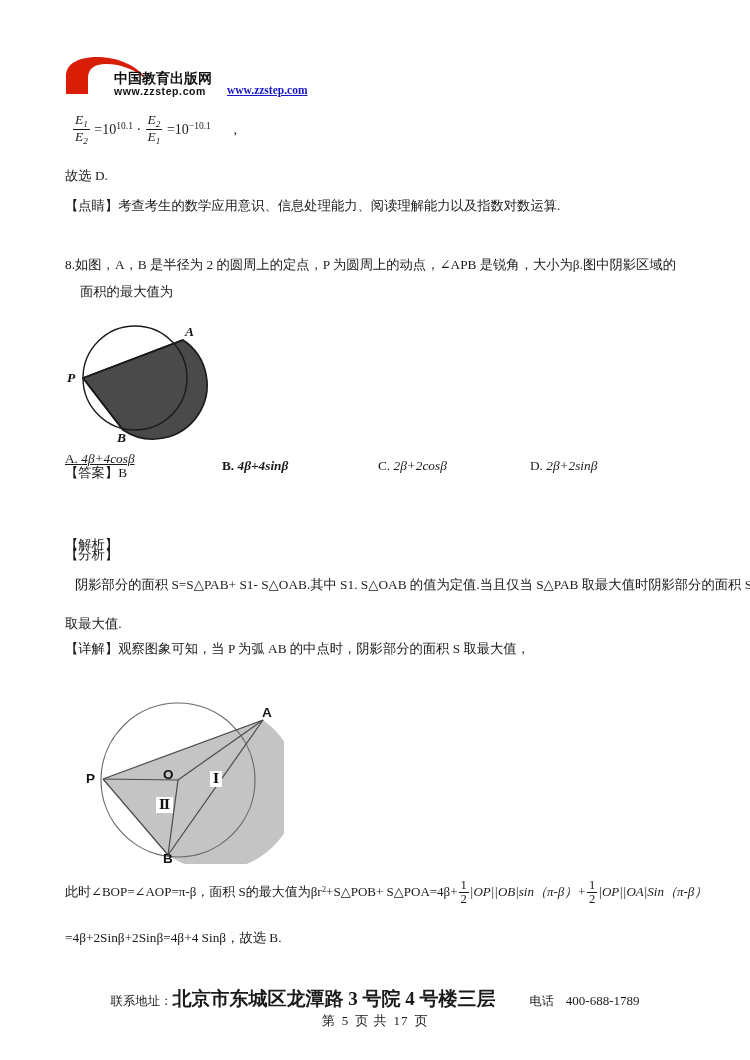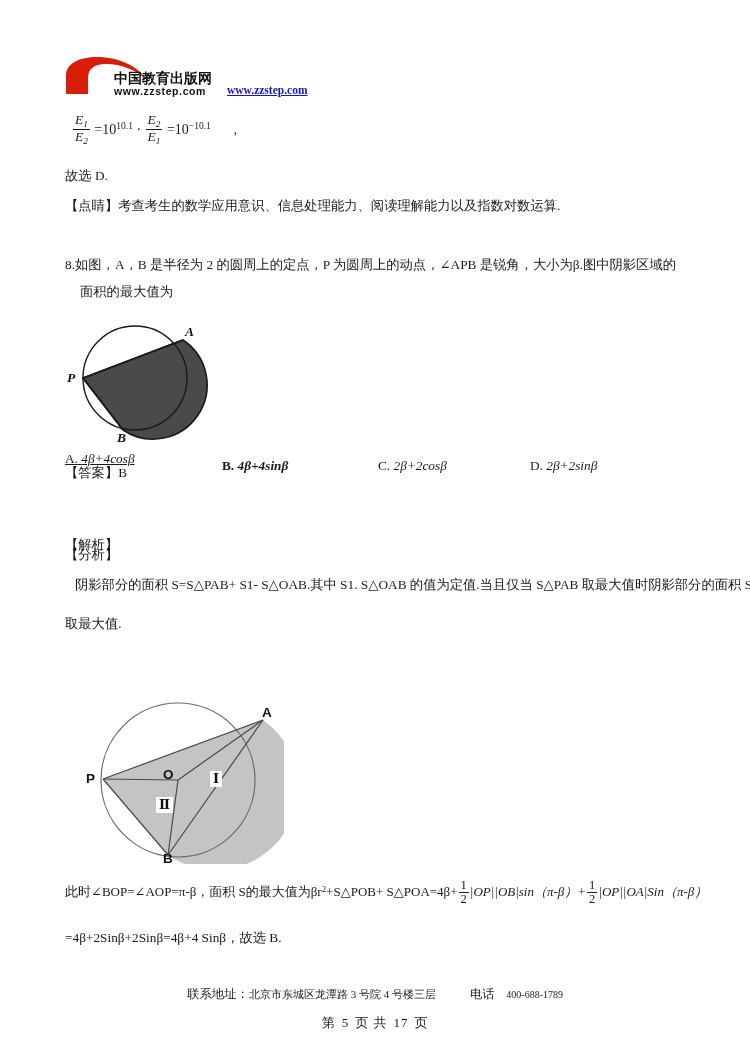--- a/index.html
+++ b/index.html
@@ -165,27 +165,27 @@
     top: 986px;
     width: 750px;
   }
   .footer-row {
     text-align: center;
     font-size: 13px;
     color: #1a1a1a;
     white-space: nowrap;
   }
   .footer-addr-label { font-size: 12.4px; }
-  .footer-addr-main { font-weight: normal; font-size: 11px; }
+  .footer-addr-main { font-weight: bold; font-size: 19px; }
   .footer-phone-label { font-size: 12.2px; }
-  .footer-phone-num { font-size: 10px; }
+  .footer-phone-num { font-size: 13px; }
   .footer-page {
     text-align: center;
     font-size: 13px;
-    margin-top: 11px;
+    margin-top: 0;
     letter-spacing: 1px;
   }
   .sp-lg { display: inline-block; width: 34px; }
   .sp-md { display: inline-block; width: 12px; }
   .sp-sm { display: inline-block; width: 6px; }
 </style>
 </head>
 <body>
 
 <div class="page">
@@ -243,20 +243,21 @@
   <div class="txt" style="left:378px; top:457px;"><span>C.</span> <span class="italic">2β+2cosβ</span></div>
   <div class="txt" style="left:530px; top:457px;"><span>D.</span> <span class="italic">2β+2sinβ</span></div>
 
   <div class="txt" style="left:65px; top:464px;"><span>【答案】</span><span>B</span></div>
   <div class="txt" style="left:65px; top:536px;">【解析】</div>
   <div class="txt" style="left:65px; top:546px;">【分析】</div>
 
   <div class="txt" style="left:75px; top:576px;">阴影部分的面积 S=S△PAB+ S1- S△OAB.其中 S1. S△OAB 的值为定值.当且仅当 S△PAB 取最大值时阴影部分的面积 S</div>
   <div class="txt" style="left:65px; top:607px;margin-top:8px;">取最大值.</div>
 
+  <div class="txt" style="left:65px; top:640px;">【详解】观察图象可知，当 P 为弧 AB 的中点时，阴影部分的面积 S 取最大值，</div>
 
   <div class="figure" style="left:84px; top:672px; width:200px; height:192px;">
     <svg width="200" height="192" viewBox="0 0 200 192">
 
       <path d="M 179 48 A 77 77 0 0 1 84 183 L 19 107 Z" fill="#c4c4c4" stroke="none"></path>
       <circle cx="94" cy="108" r="77" fill="none" stroke="#6a6a6a" stroke-width="1.2"></circle>
       <line x1="19" y1="107" x2="179" y2="48" stroke="#4a4a4a" stroke-width="1.2"></line>
       <line x1="19" y1="107" x2="84" y2="183" stroke="#4a4a4a" stroke-width="1.2"></line>
       <line x1="19" y1="107" x2="94" y2="108" stroke="#4a4a4a" stroke-width="1.2"></line>
       <line x1="94" y1="108" x2="179" y2="48" stroke="#4a4a4a" stroke-width="1.2"></line>

